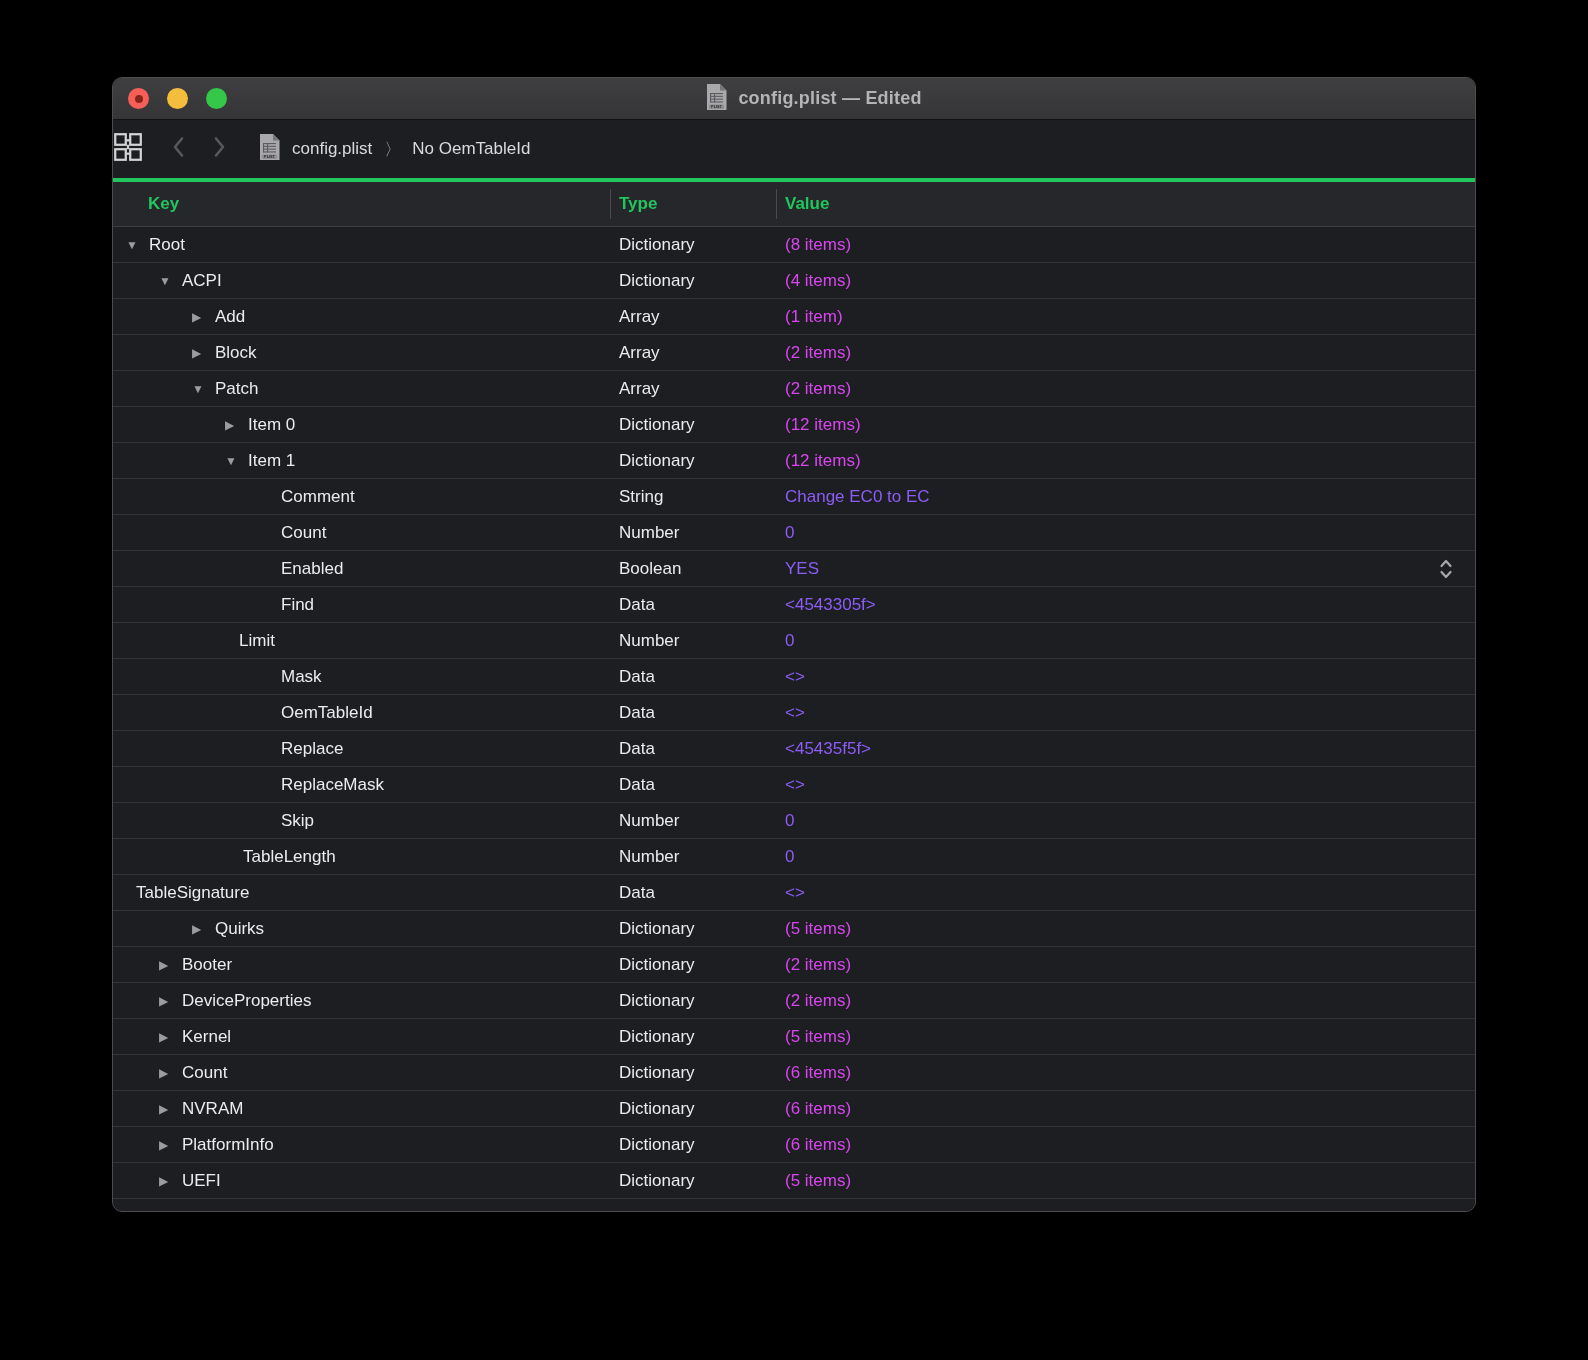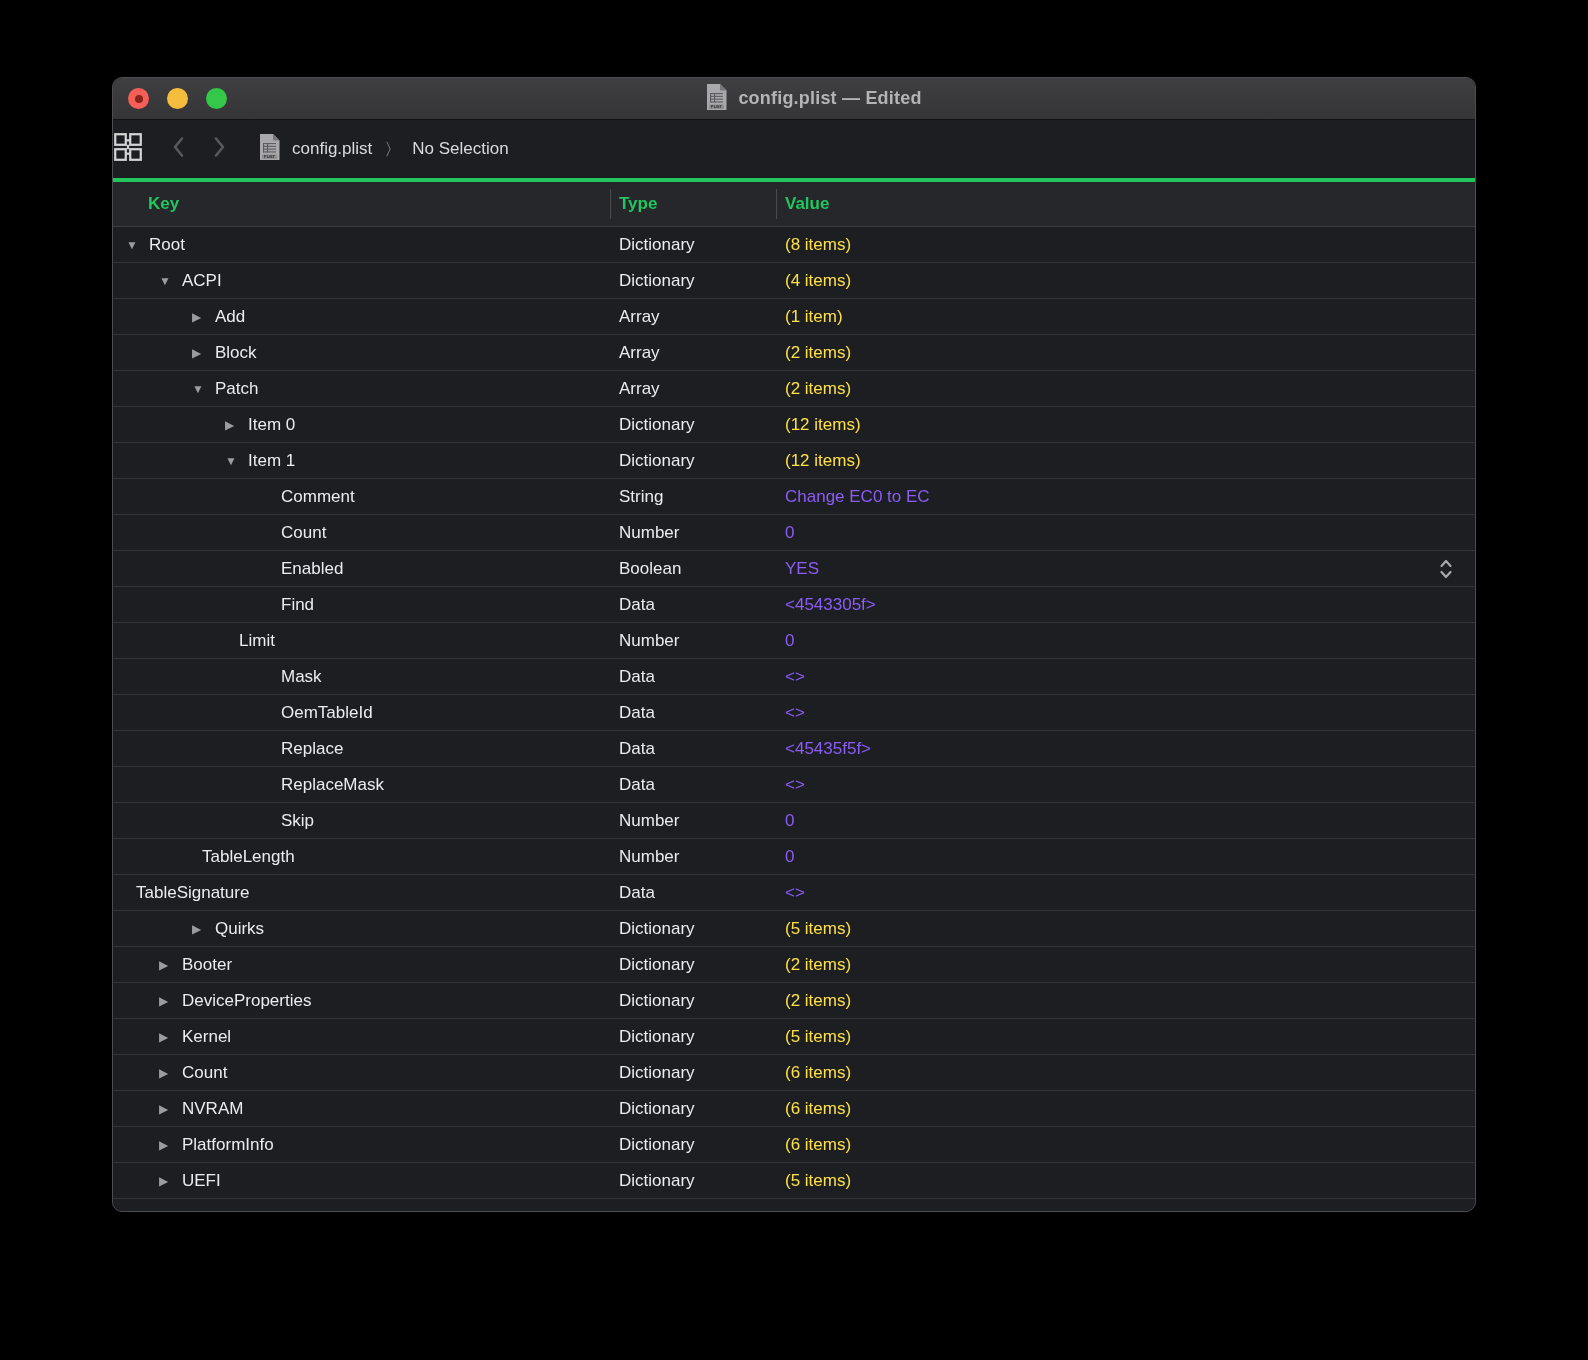--- a/index.html
+++ b/index.html
@@ -131,21 +131,21 @@
     display: flex;
     align-items: center;
     font-size: 17px;
     position: relative;
     color: #ececee;
   }
   .cell { display: flex; align-items: center; box-sizing: border-box; overflow: hidden; white-space: nowrap; }
   .ckey   { flex: 0 0 497px; }
   .ctype  { flex: 0 0 166px; padding-left: 9px; }
   .cvalue { flex: 1; padding-left: 9px; color: #8b5cf6; }
-  .cvalue.muted { color: #fde047; }
+  .cvalue.muted { color: #d946ef; }
   .tri {
     display: inline-block;
     width: 23px;
     flex: 0 0 23px;
     font-size: 12px;
     color: #9b9ba0;
     line-height: 1;
   }
   .stepper {
     position: absolute;
@@ -223,21 +223,21 @@
       <rect x="5" y="18.4" width="13" height="1.1"></rect>
       <rect x="9" y="10" width="1.1" height="9.5"></rect>
       <rect x="5" y="10" width="1.1" height="9.5"></rect>
     </g>
     <rect x="4" y="21.5" width="15" height="4.6" rx="0.8" fill="#8e8e91"></rect>
     <text x="11.5" y="25.2" font-size="3.8" text-anchor="middle" fill="#2c2c2e" font-weight="bold" font-family="Liberation Sans, sans-serif">PLIST</text>
   </svg>
 </span>
       <span class="jb-text">config.plist</span>
       <span class="jb-sep">〉</span>
-      <span class="jb-text">No Selection</span>
+      <span class="jb-text">No OemTableId</span>
     </div>
 
     <div class="table-header">
       <div class="hcell hkey">Key</div>
       <div class="hcell htype">Type</div>
       <div class="hcell hvalue">Value</div>
     </div>
 
     <div class="rows">
         <div class="row">
@@ -376,21 +376,21 @@
         </div>
         <div class="row">
           <div class="cell ckey" style="padding-left: 145px;">
             <span class="tri"></span>
             <span>Skip</span>
           </div>
           <div class="cell ctype">Number</div>
           <div class="cell cvalue">0</div>
         </div>
         <div class="row">
-          <div class="cell ckey" style="padding-left: 66px;">
+          <div class="cell ckey" style="padding-left: 107px;">
             <span class="tri"></span>
             <span>TableLength</span>
           </div>
           <div class="cell ctype">Number</div>
           <div class="cell cvalue">0</div>
         </div>
         <div class="row">
           <div class="cell ckey" style="">
             <span class="tri"></span>
             <span>TableSignature</span>

